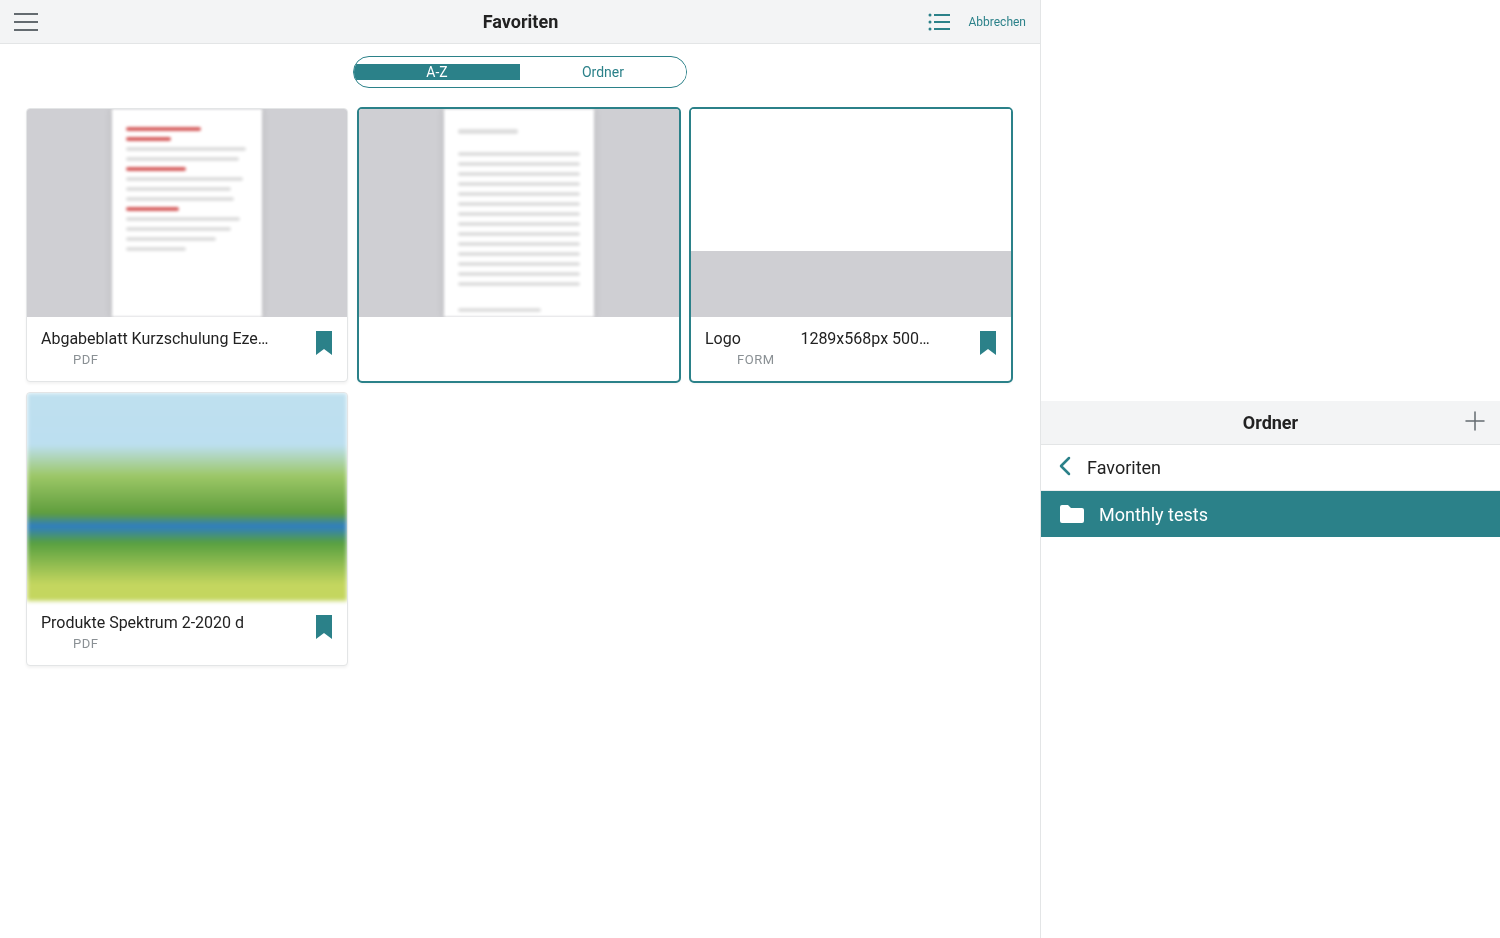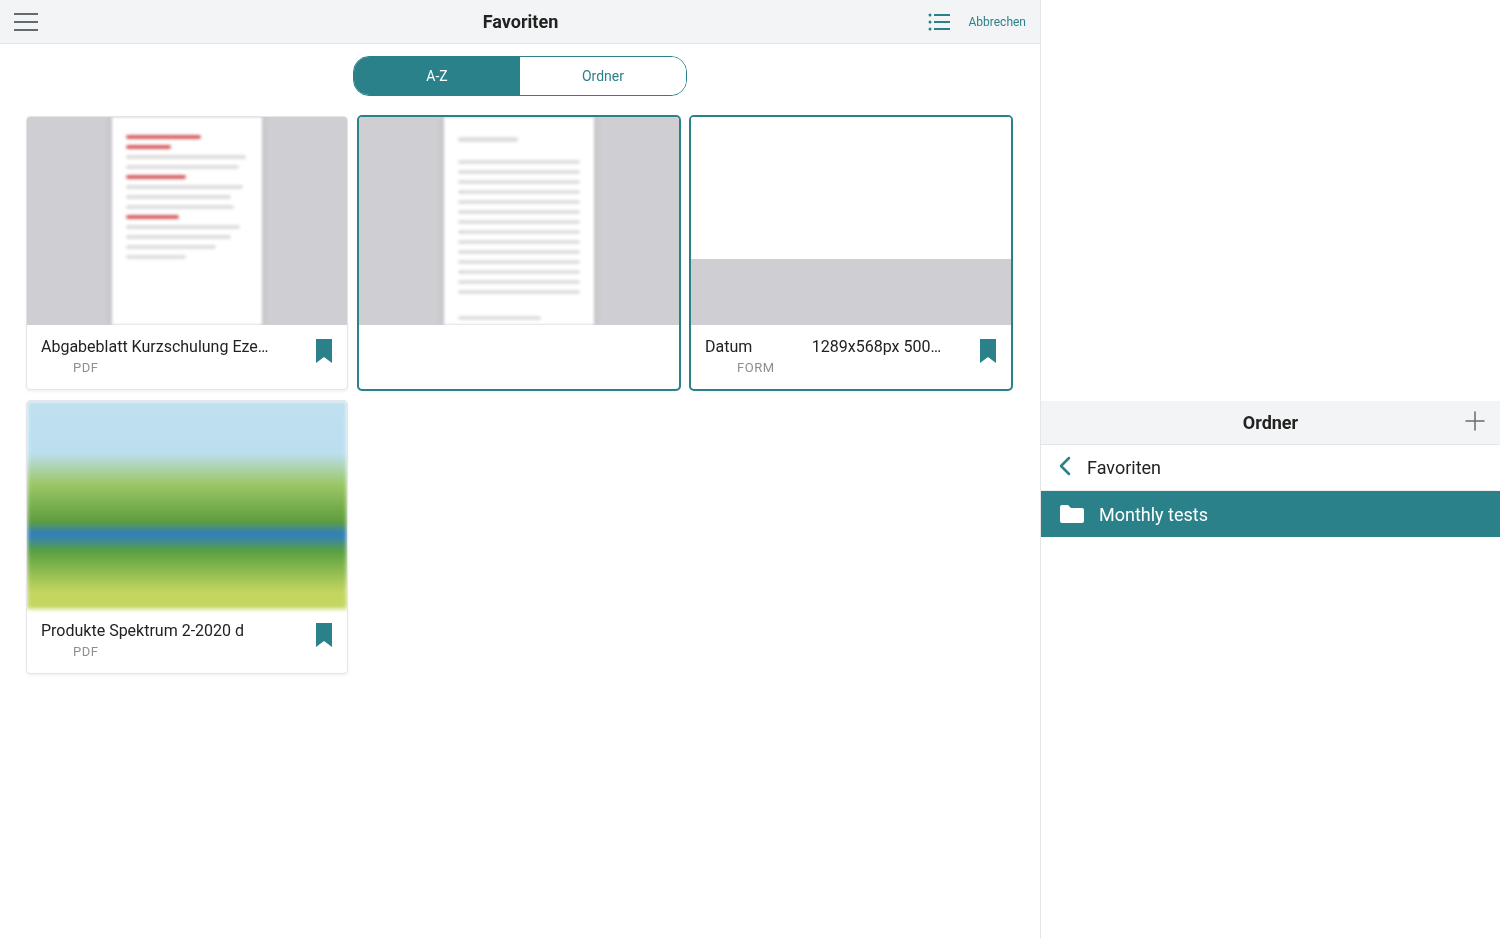--- a/index.html
+++ b/index.html
@@ -79,21 +79,22 @@
     display: flex;
     justify-content: center;
     padding: 12px 0 20px;
   }
   .segmented {
     display: flex;
     border: 1px solid #2b8189;
     border-radius: 16px;
     overflow: hidden;
     width: 334px;
-    height: 40px;
+    height: 32px;
+    align-items: center;
   }
   .seg-btn {
     flex: 1;
     display: flex;
     align-items: center;
     justify-content: center;
     font-size: 14px;
     cursor: pointer;
     color: #2b8189;
     background: #fff;
@@ -347,21 +348,21 @@
           </div>
         </div>
       </div>
 
       <div class="card selected">
         <div class="thumb logo-thumb">
           <div class="logo-top"></div>
           <div class="logo-bottom"></div>
         </div>
         <div class="card-footer">
-          <div class="card-title"><span class="seg1">Datum</span>&nbsp;&nbsp;&nbsp;&nbsp;&nbsp;&nbsp;&nbsp;&nbsp;&nbsp;&nbsp;&nbsp;&nbsp;&nbsp;&nbsp;&nbsp;<span class="seg2">1289x568px 500…</span></div>
+          <div class="card-title"><span class="seg1">Logo</span>&nbsp;&nbsp;&nbsp;&nbsp;&nbsp;&nbsp;&nbsp;&nbsp;&nbsp;&nbsp;&nbsp;&nbsp;&nbsp;&nbsp;&nbsp;<span class="seg2">1289x568px 500…</span></div>
           <div class="card-type">FORM</div>
           <div class="bookmark">
             <svg viewBox="0 0 18 24" width="18" height="24">
                 <path d="M1 0h16v24l-8-6-8 6V0z" fill="currentColor"></path>
               </svg>
           </div>
         </div>
       </div>
 
       <div class="card">

